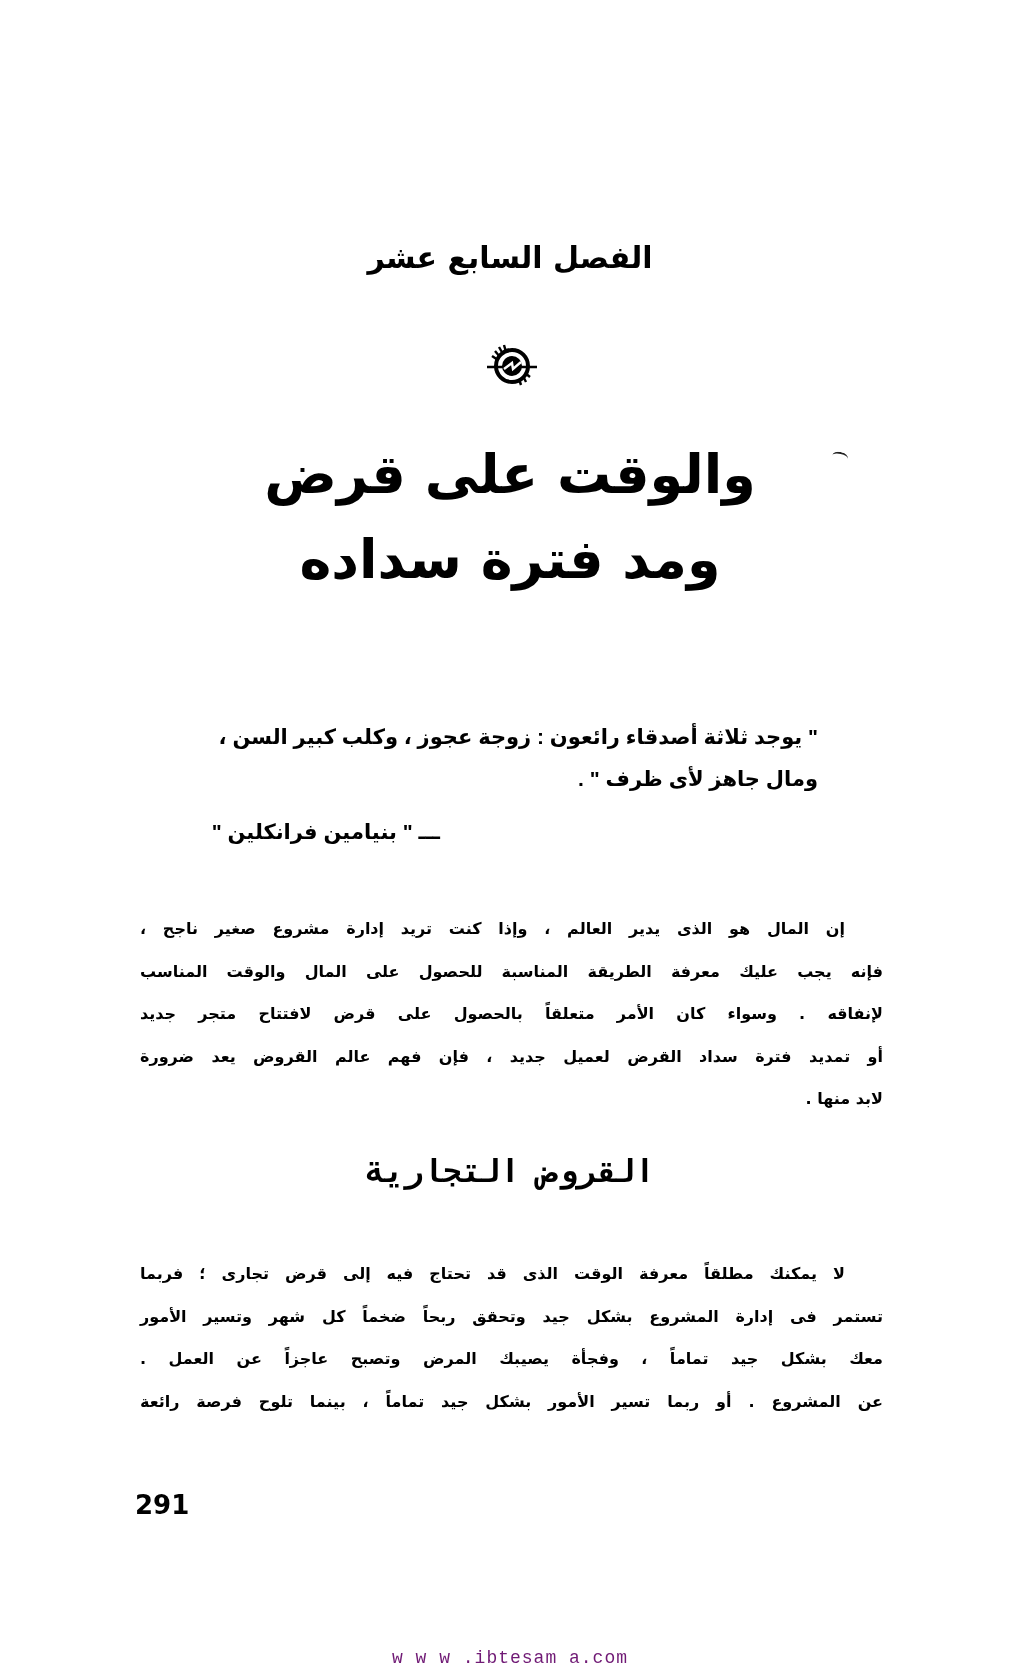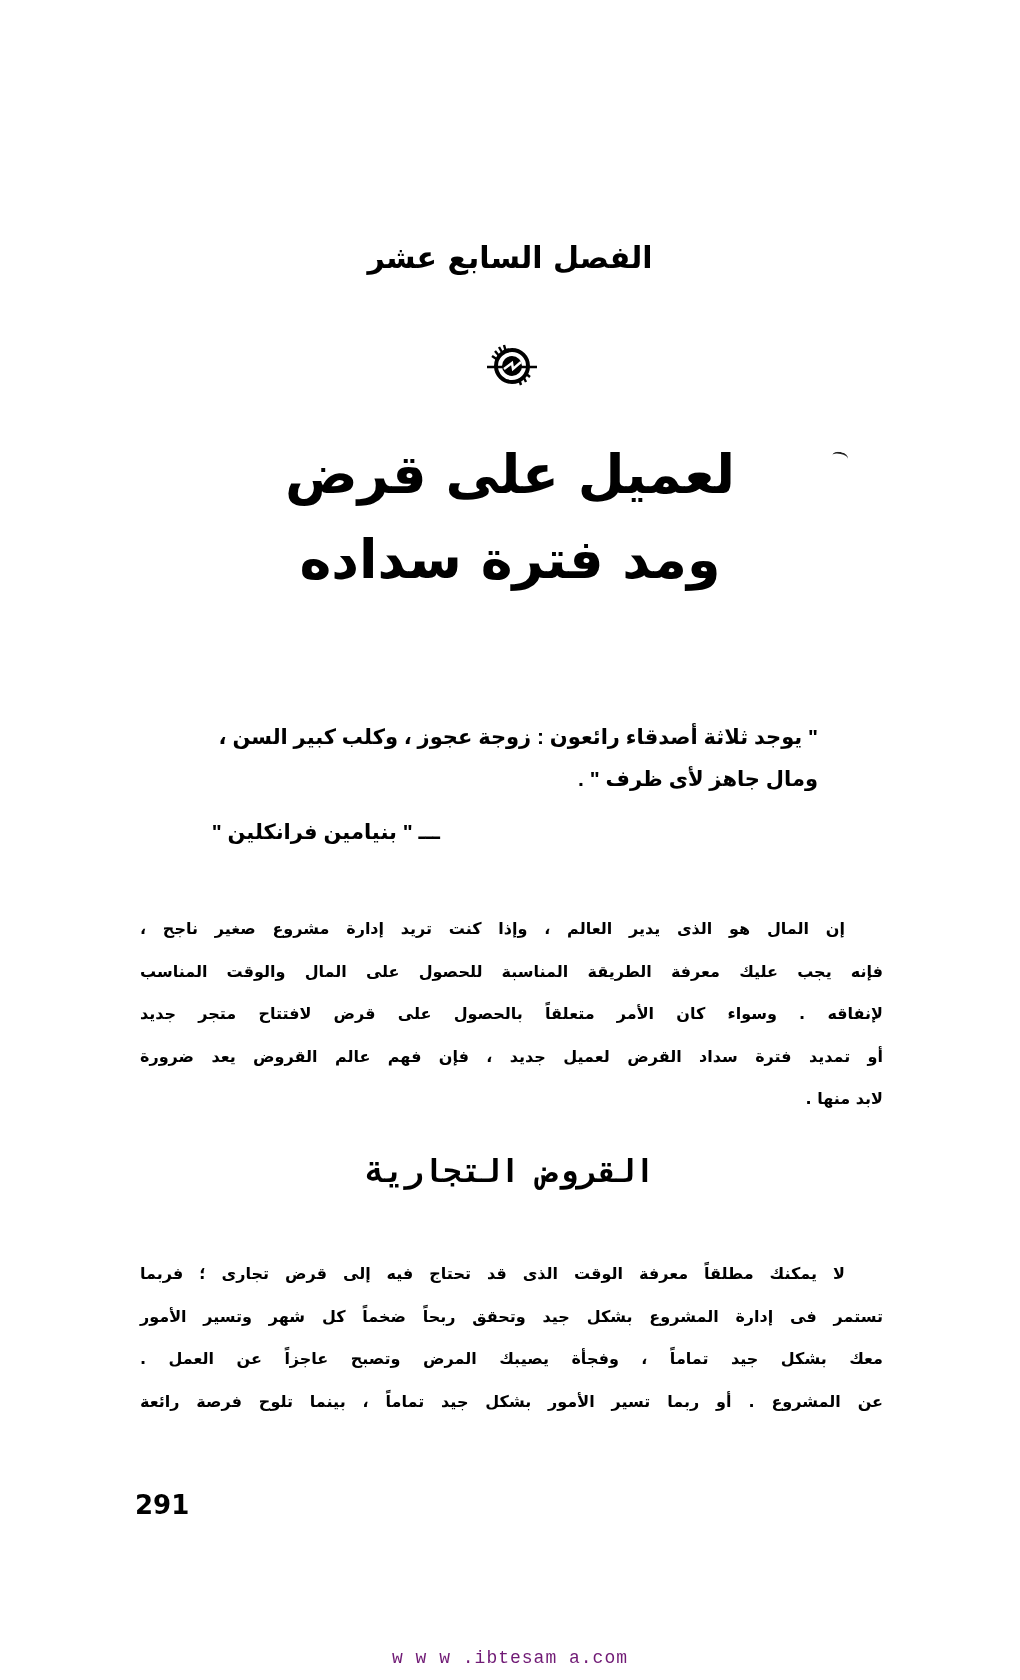--- a/index.html
+++ b/index.html
@@ -153,21 +153,21 @@
     </g>
 
     <circle cx="27" cy="23" r="16" fill="none" stroke="#000" stroke-width="4"></circle>
     <circle cx="27" cy="23" r="10" fill="#000"></circle>
 
     <line x1="2" y1="24" x2="52" y2="24" stroke="#000" stroke-width="2.4"></line>
 
     <polyline points="19,26 27,20 28,26 36,19" fill="none" stroke="#fff" stroke-width="2.4"></polyline>
   </svg>
 
-  <div class="title l1">لعميل على قرض</div>
+  <div class="title l1">والوقت على قرض</div>
   <div class="title l2">ومد فترة سداده</div>
   <div class="stray-mark"></div>
 
   <div class="quote">
     <span class="line">" يوجد ثلاثة أصدقاء رائعون : زوجة عجوز ، وكلب كبير السن ،</span>
     <span class="line">ومال جاهز لأى ظرف " .</span>
   </div>
 
   <div class="attribution">ـــ " بنيامين فرانكلين "</div>
 

